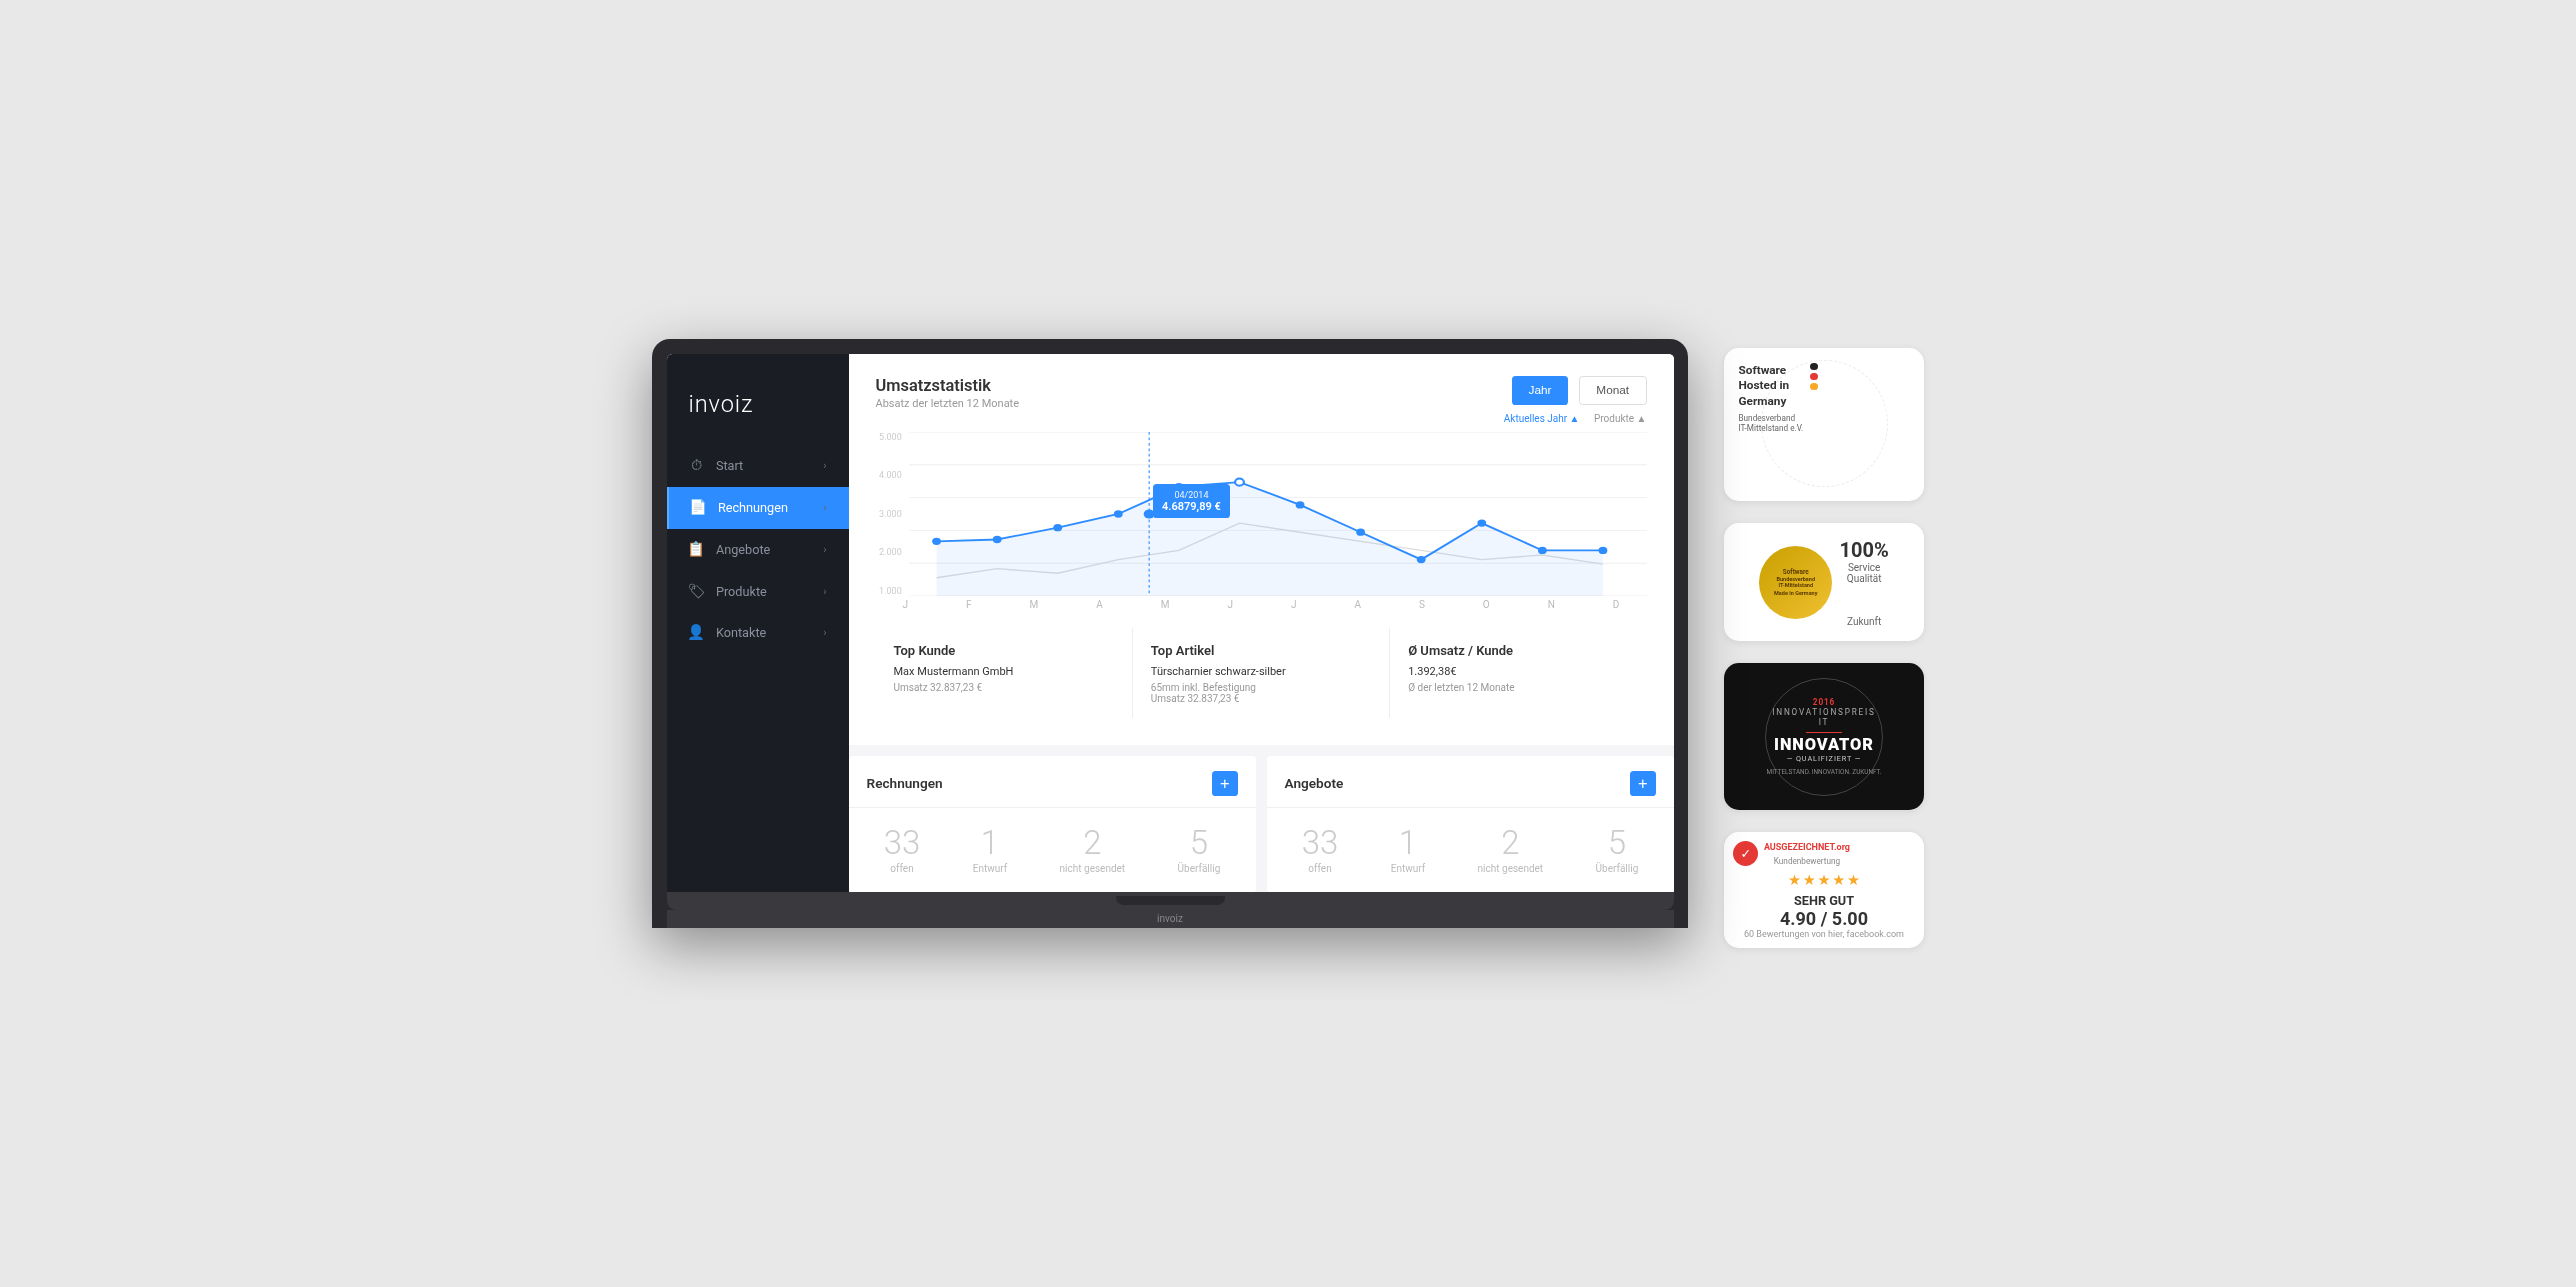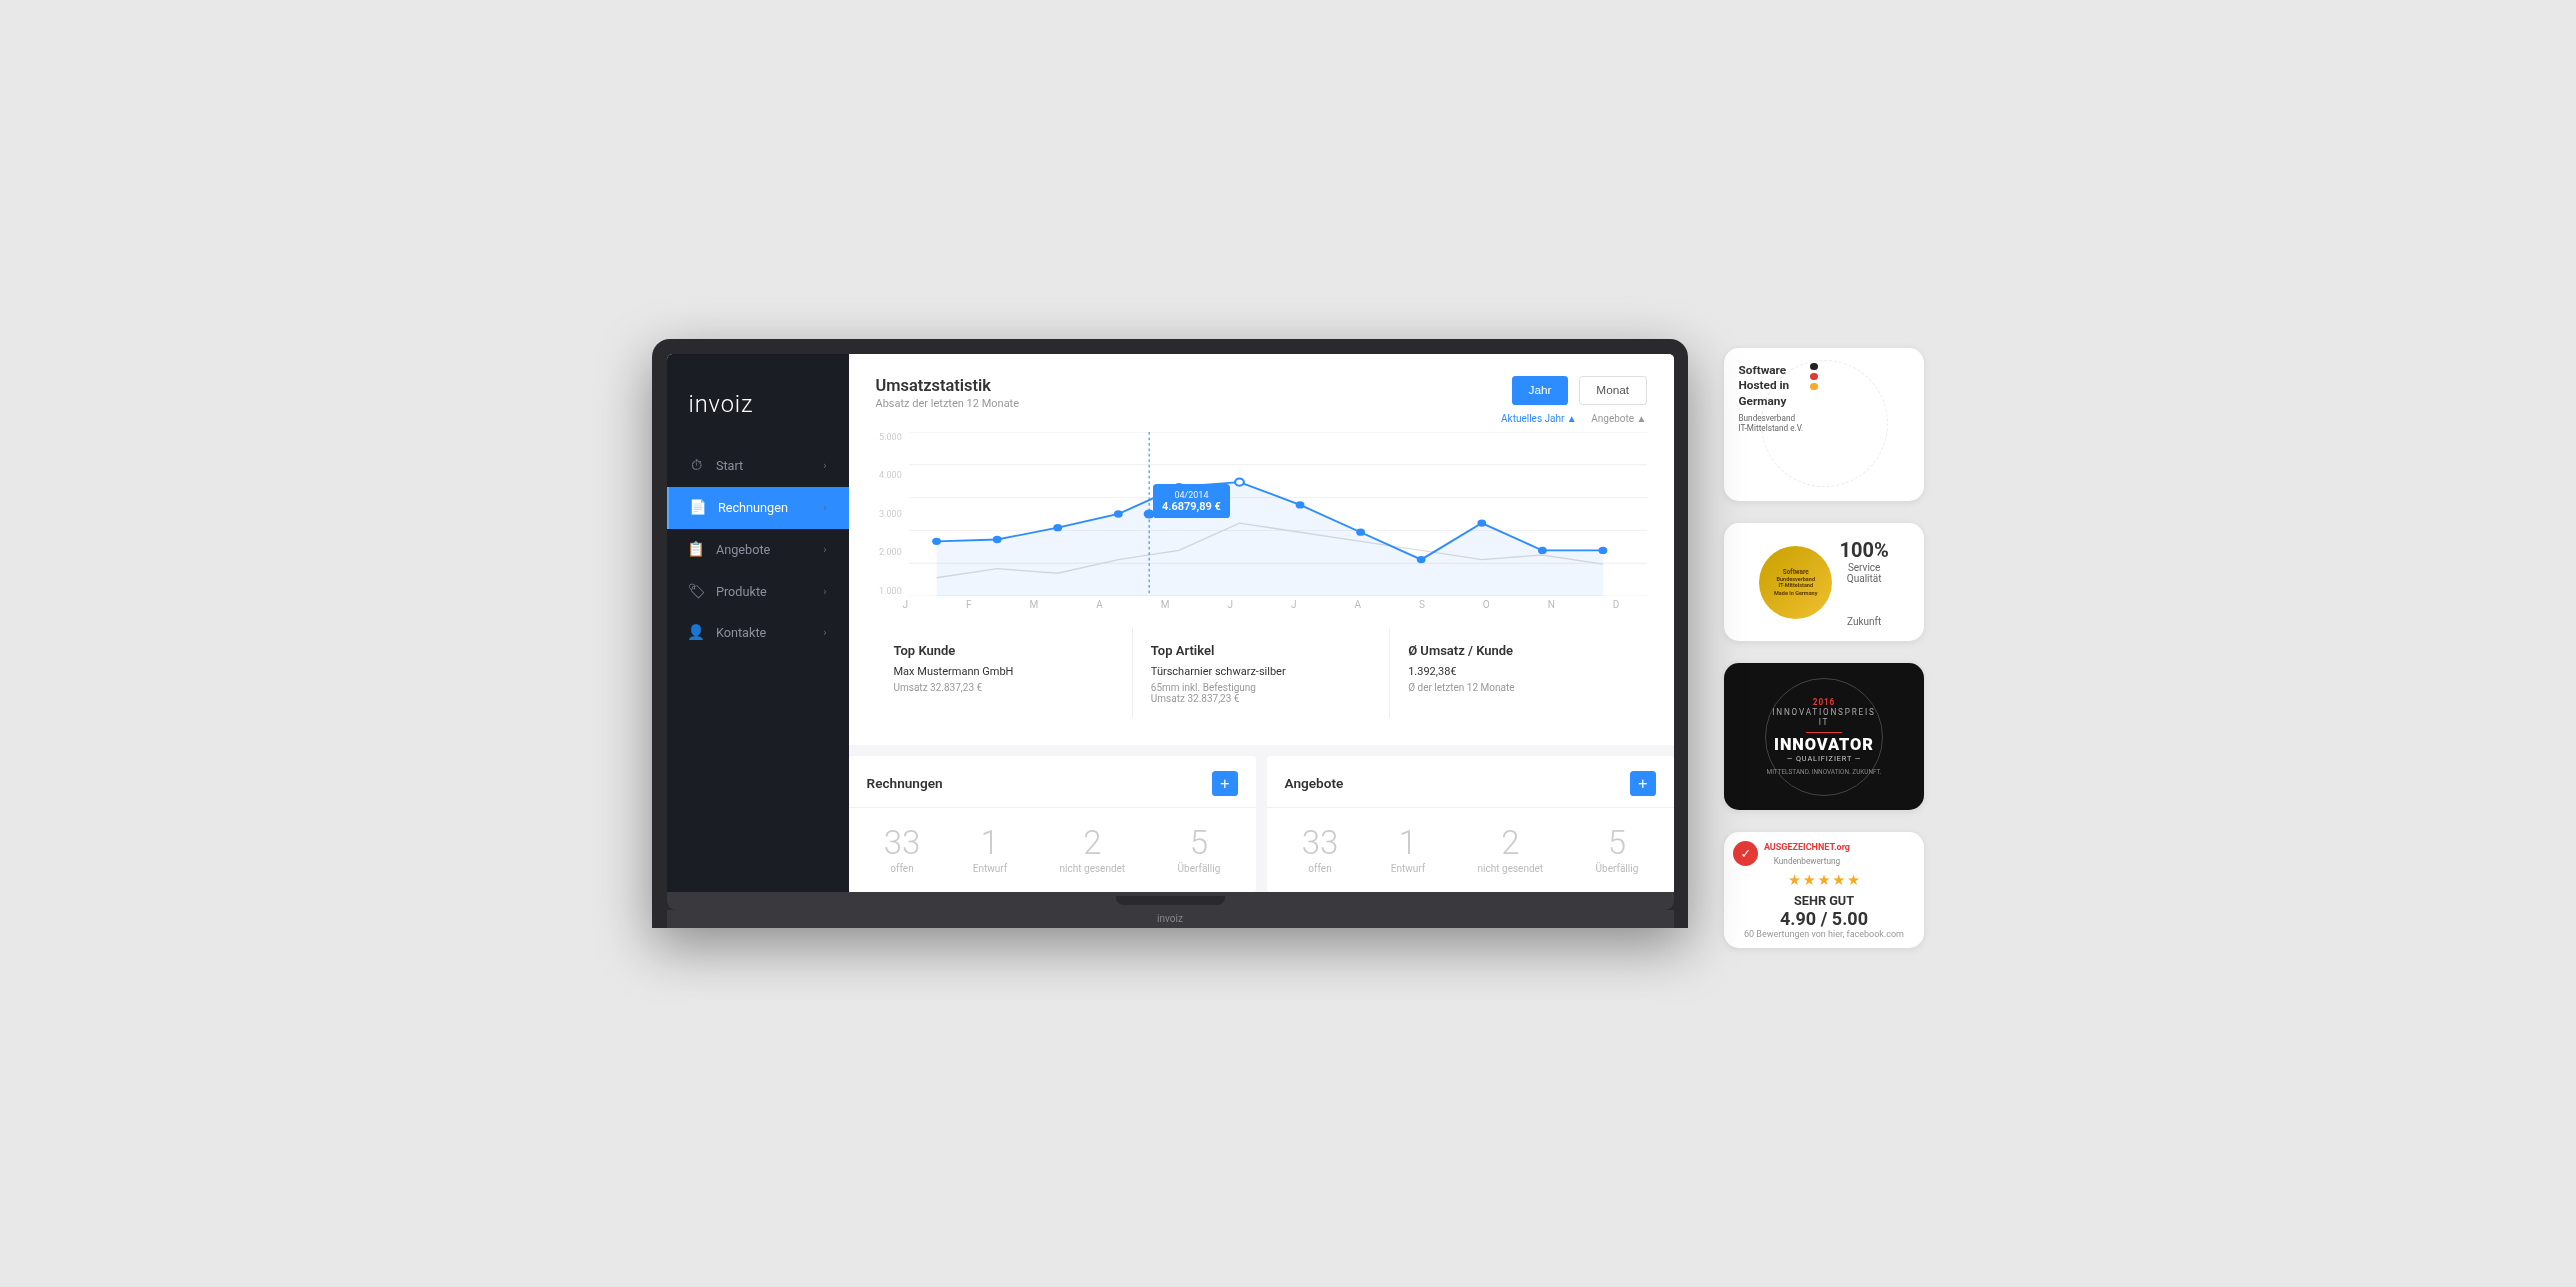--- a/index.html
+++ b/index.html
@@ -553,21 +553,21 @@
                 <div class="stats-subtitle">Absatz der letzten 12 Monate</div>
               </div>
               <div class="btn-group">
                 <button class="btn-primary">Jahr</button>
                 <button class="btn-secondary">Monat</button>
               </div>
             </div>
 
             <div class="chart-legend">
               <span class="legend-item">Aktuelles Jahr ▲</span>
-              <span class="legend-item prev">Angebote ▲</span>
+              <span class="legend-item prev">Produkte ▲</span>
             </div>
 
             <div class="chart-area">
               <div class="chart-y-labels">
                 <span>5.000</span>
                 <span>4.000</span>
                 <span>3.000</span>
                 <span>2.000</span>
                 <span>1.000</span>
               </div>

